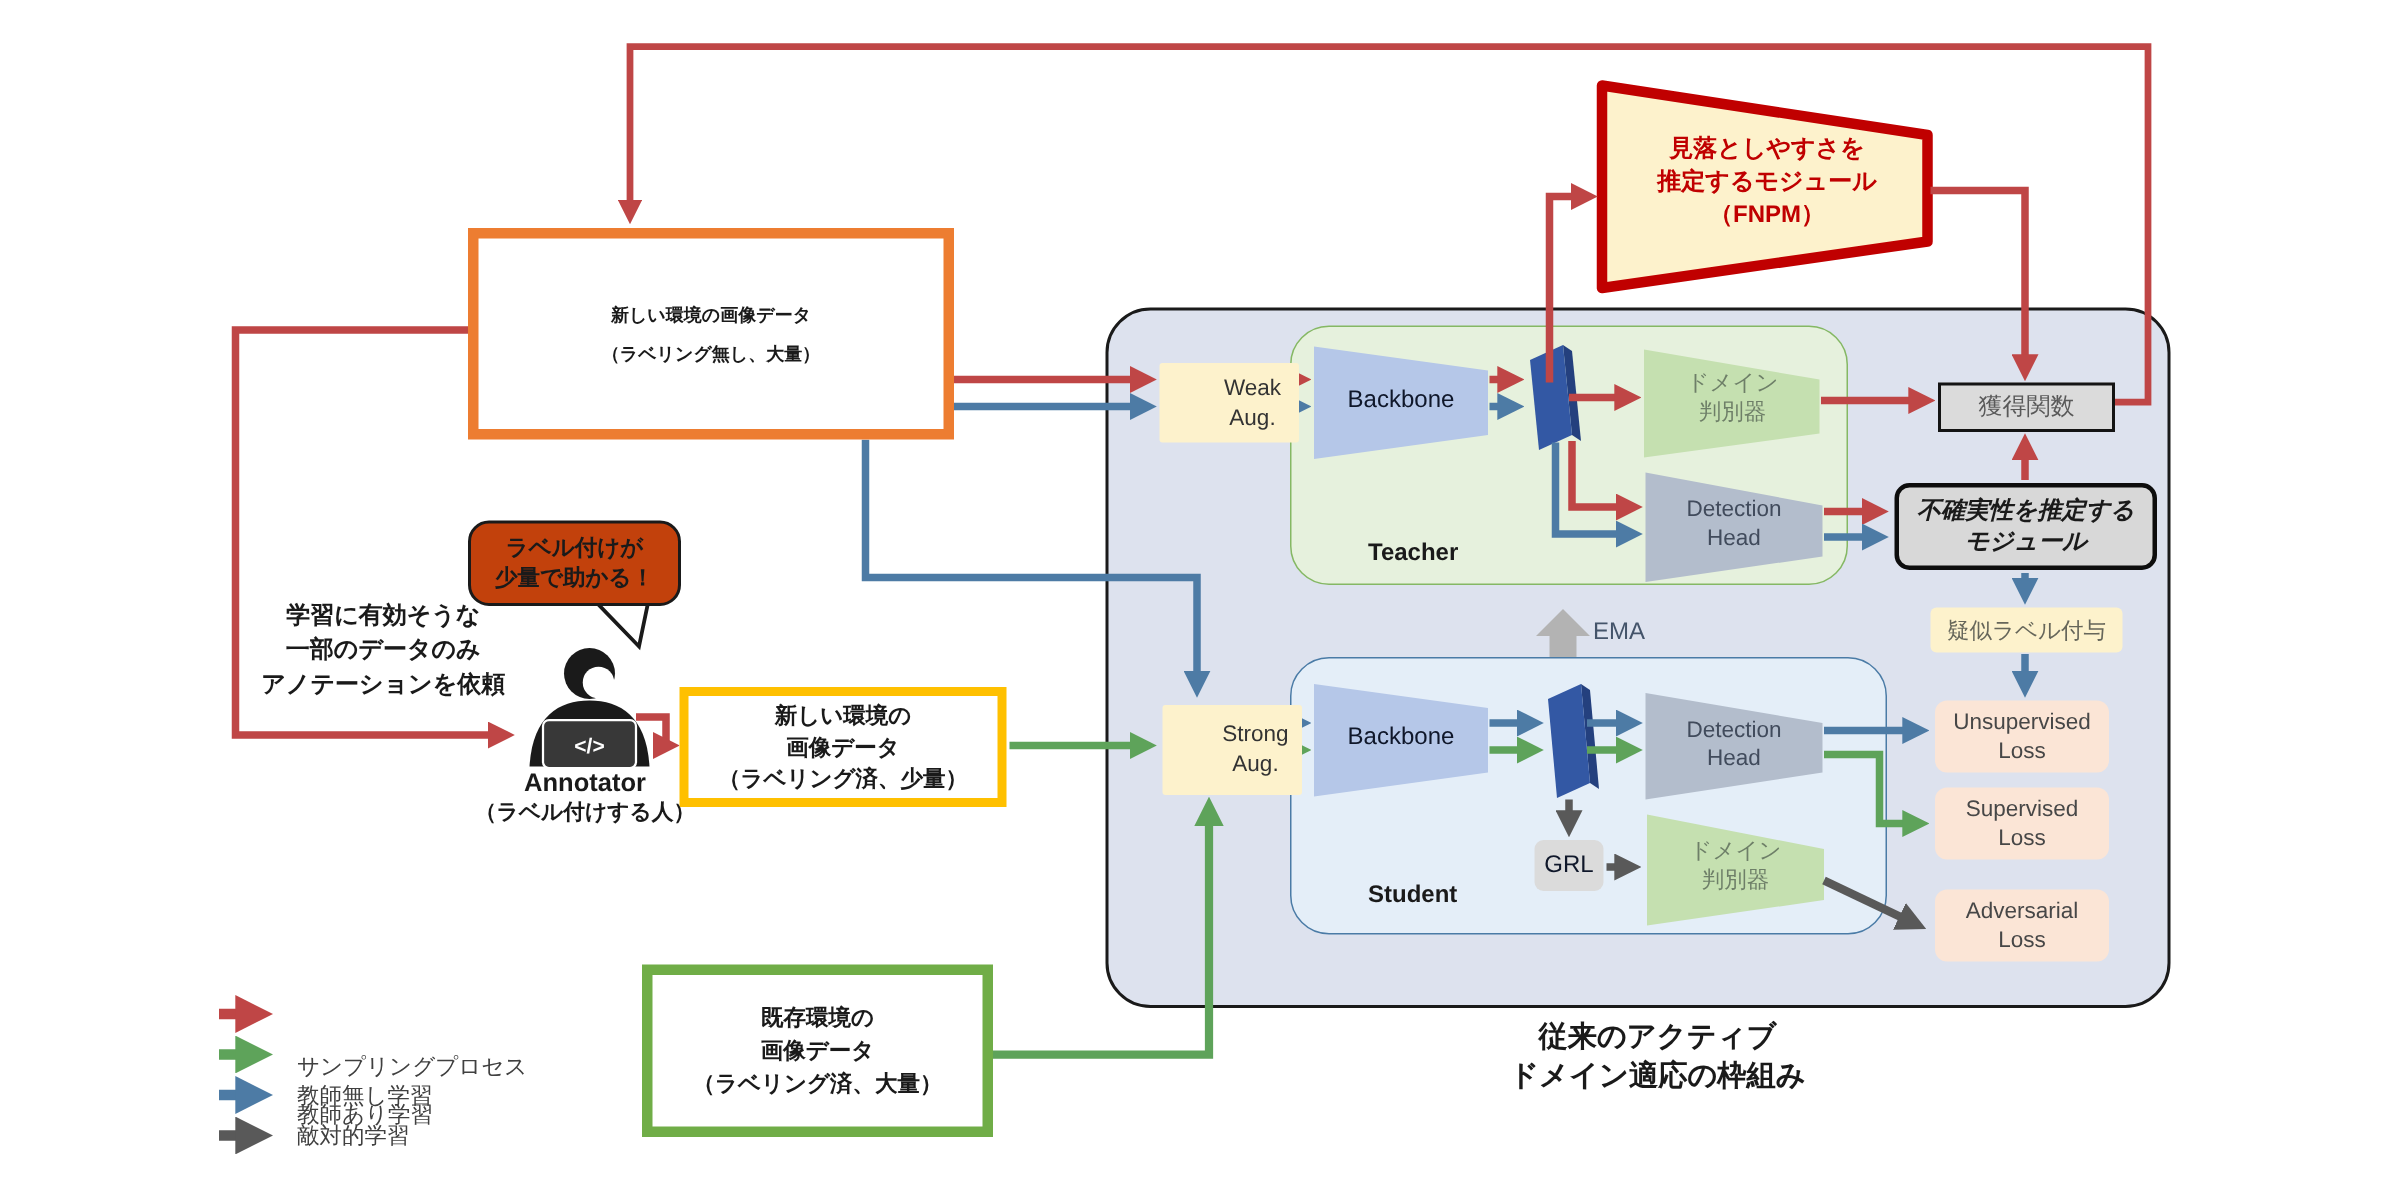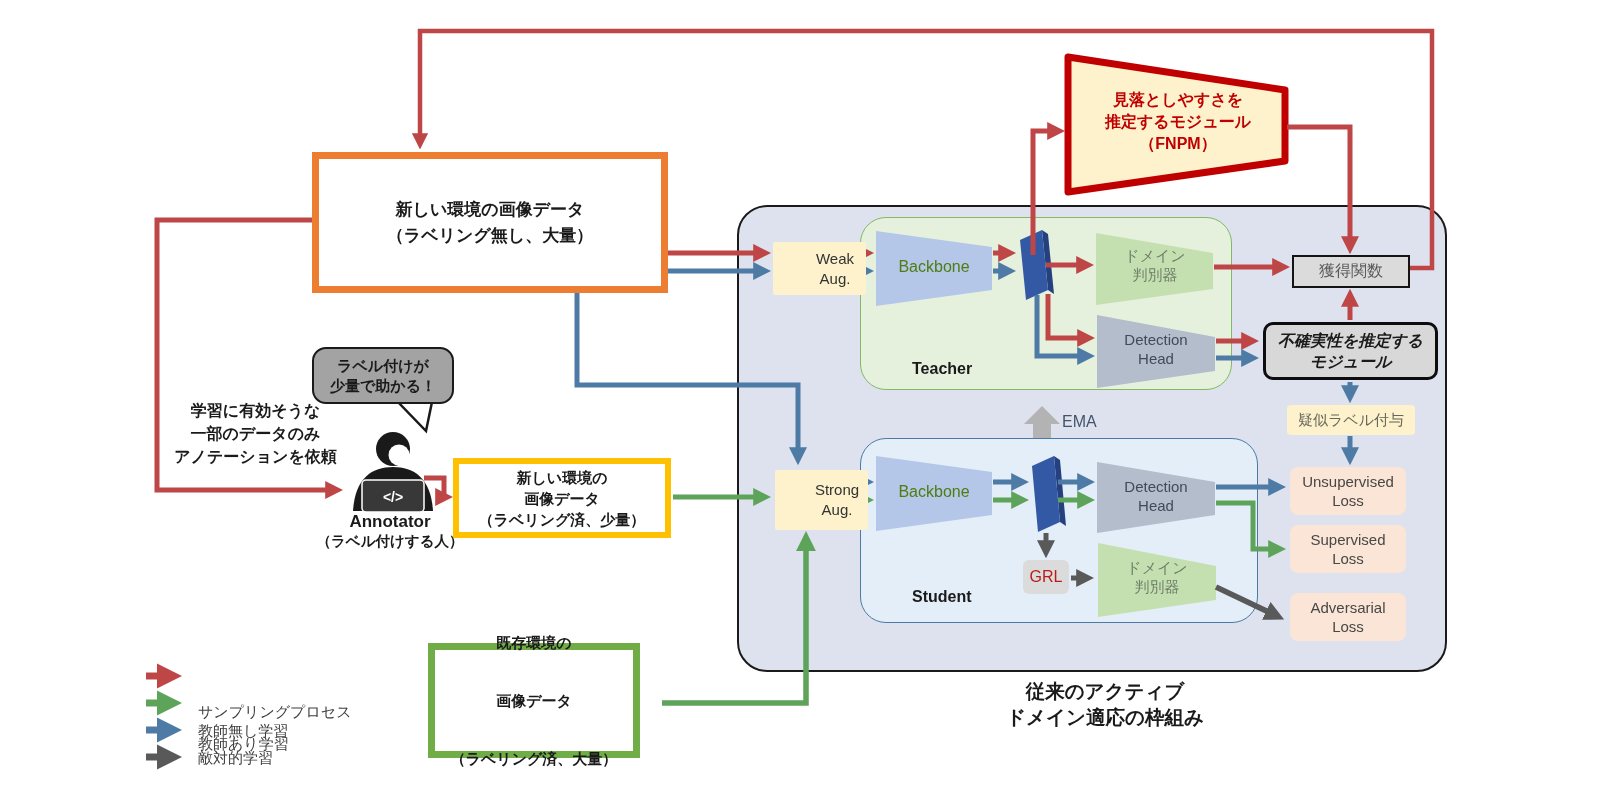--- a/index.html
+++ b/index.html
@@ -3,43 +3,43 @@
 <meta charset="utf-8">
 <style>
   html,body{margin:0;padding:0;background:#fff;}
   #stage{position:relative;width:1600px;height:800px;background:#fff;overflow:hidden;
          font-family:"Liberation Sans","DejaVu Sans",sans-serif;color:#1a1a1a;}
   .abs{position:absolute;}
   .ctr{display:flex;flex-direction:column;align-items:center;justify-content:center;text-align:center;}
   .b{font-weight:bold;}
   svg{position:absolute;left:0;top:0;}
   .databox{background:#fff;box-sizing:border-box;}
-  #orange-box{left:312px;top:152px;width:356px;height:141px;border:7px solid var(--c-orange);font-size:17px;line-height:26px;}
+  #orange-box{left:312px;top:152px;width:324px;height:141px;border:7px solid var(--c-orange);font-size:12px;line-height:26px;}
   #yellow-box{left:453px;top:458px;width:218px;height:80px;border:6px solid var(--c-gold);font-size:15px;line-height:21px;}
-  #green-box{left:428px;top:643px;width:212px;height:115px;border:7px solid var(--c-green_border);font-size:15px;line-height:22px;gap:36px;}
+  #green-box{left:428px;top:643px;width:234px;height:115px;border:7px solid var(--c-green_border);font-size:15px;line-height:22px;}
   #container{left:737px;top:205px;width:710px;height:467px;background:var(--c-container_bg);
              border:2.5px solid var(--c-container_border);border-radius:30px;box-sizing:border-box;}
   #teacher-box{left:860px;top:217px;width:372px;height:173px;background:var(--c-teacher_bg);
                border:1.5px solid var(--c-teacher_border);border-radius:26px;box-sizing:border-box;}
   #student-box{left:860px;top:438px;width:398px;height:185px;background:var(--c-student_bg);
                border:1.5px solid var(--c-student_border);border-radius:26px;box-sizing:border-box;}
   .section-title{font-weight:bold;font-size:16px;margin-left:37px;}
   .aug{background:var(--c-cream);border-radius:2px;font-size:15px;line-height:20px;color:#333;padding-left:31px;}
   #weak-aug{left:773px;top:242px;width:62px;height:53px;}
   #strong-aug{left:775px;top:470px;width:62px;height:60px;}
-  .trap-label{font-size:16px;color:#4d7c0f;}
+  .trap-label{font-size:16px;color:#0f172a;}
   .trap-label2{font-size:15px;line-height:19px;}
-  #grl{left:1023px;top:560px;width:46px;height:34px;background:var(--c-gray_box);border-radius:6px;font-size:16px;color:#b91c1c;}
+  #grl{left:1023px;top:560px;width:46px;height:34px;background:var(--c-gray_box);border-radius:6px;font-size:16px;color:#0f172a;}
   #acquisition{left:1292px;top:255px;width:118px;height:33px;background:var(--c-gray_box);
                border:2.5px solid #141414;border-radius:0;font-size:16px;color:#595959;box-sizing:border-box;}
   #uncertainty{left:1263px;top:322px;width:175px;height:58px;background:#d8d8d8;border:3.5px solid #0d0d0d;
                border-radius:10px;font-size:16px;line-height:21px;font-weight:bold;box-sizing:border-box;font-style:italic;}
   #pseudo{left:1287px;top:405px;width:128px;height:30px;background:var(--c-cream);border-radius:4px;font-size:15px;color:#66665a;}
   .loss{left:1290px;width:116px;height:48px;background:var(--c-peach);border-radius:8px;font-size:15px;line-height:19px;color:#474747;}
-  #speech{left:312px;top:347px;width:142px;height:57px;background:#a3a3a3;border:2.5px solid #1a1a1a;
+  #speech{left:312px;top:347px;width:142px;height:57px;background:#c2410c;border:2.5px solid #1a1a1a;
           border-radius:14px;font-size:15px;line-height:20px;font-weight:bold;box-sizing:border-box;z-index:5;}
   #request{left:158px;top:399px;width:195px;font-size:16px;line-height:23px;font-weight:bold;}
   #annot-label{left:308px;top:512px;width:164px;font-weight:bold;}
   #caption{left:955px;top:678px;width:300px;font-size:19.5px;line-height:26px;font-weight:bold;}
   .legend-label{font-size:15px;color:#404040;height:20px;line-height:20px;}
   #fnpm-text{left:1080px;top:89px;width:196px;font-size:16px;line-height:22px;font-weight:bold;color:var(--c-dark_red);text-align:center;}
   #ema-label{left:1062px;top:413px;font-size:16px;color:#44546a;}
 </style>
 </head>
 <body>

